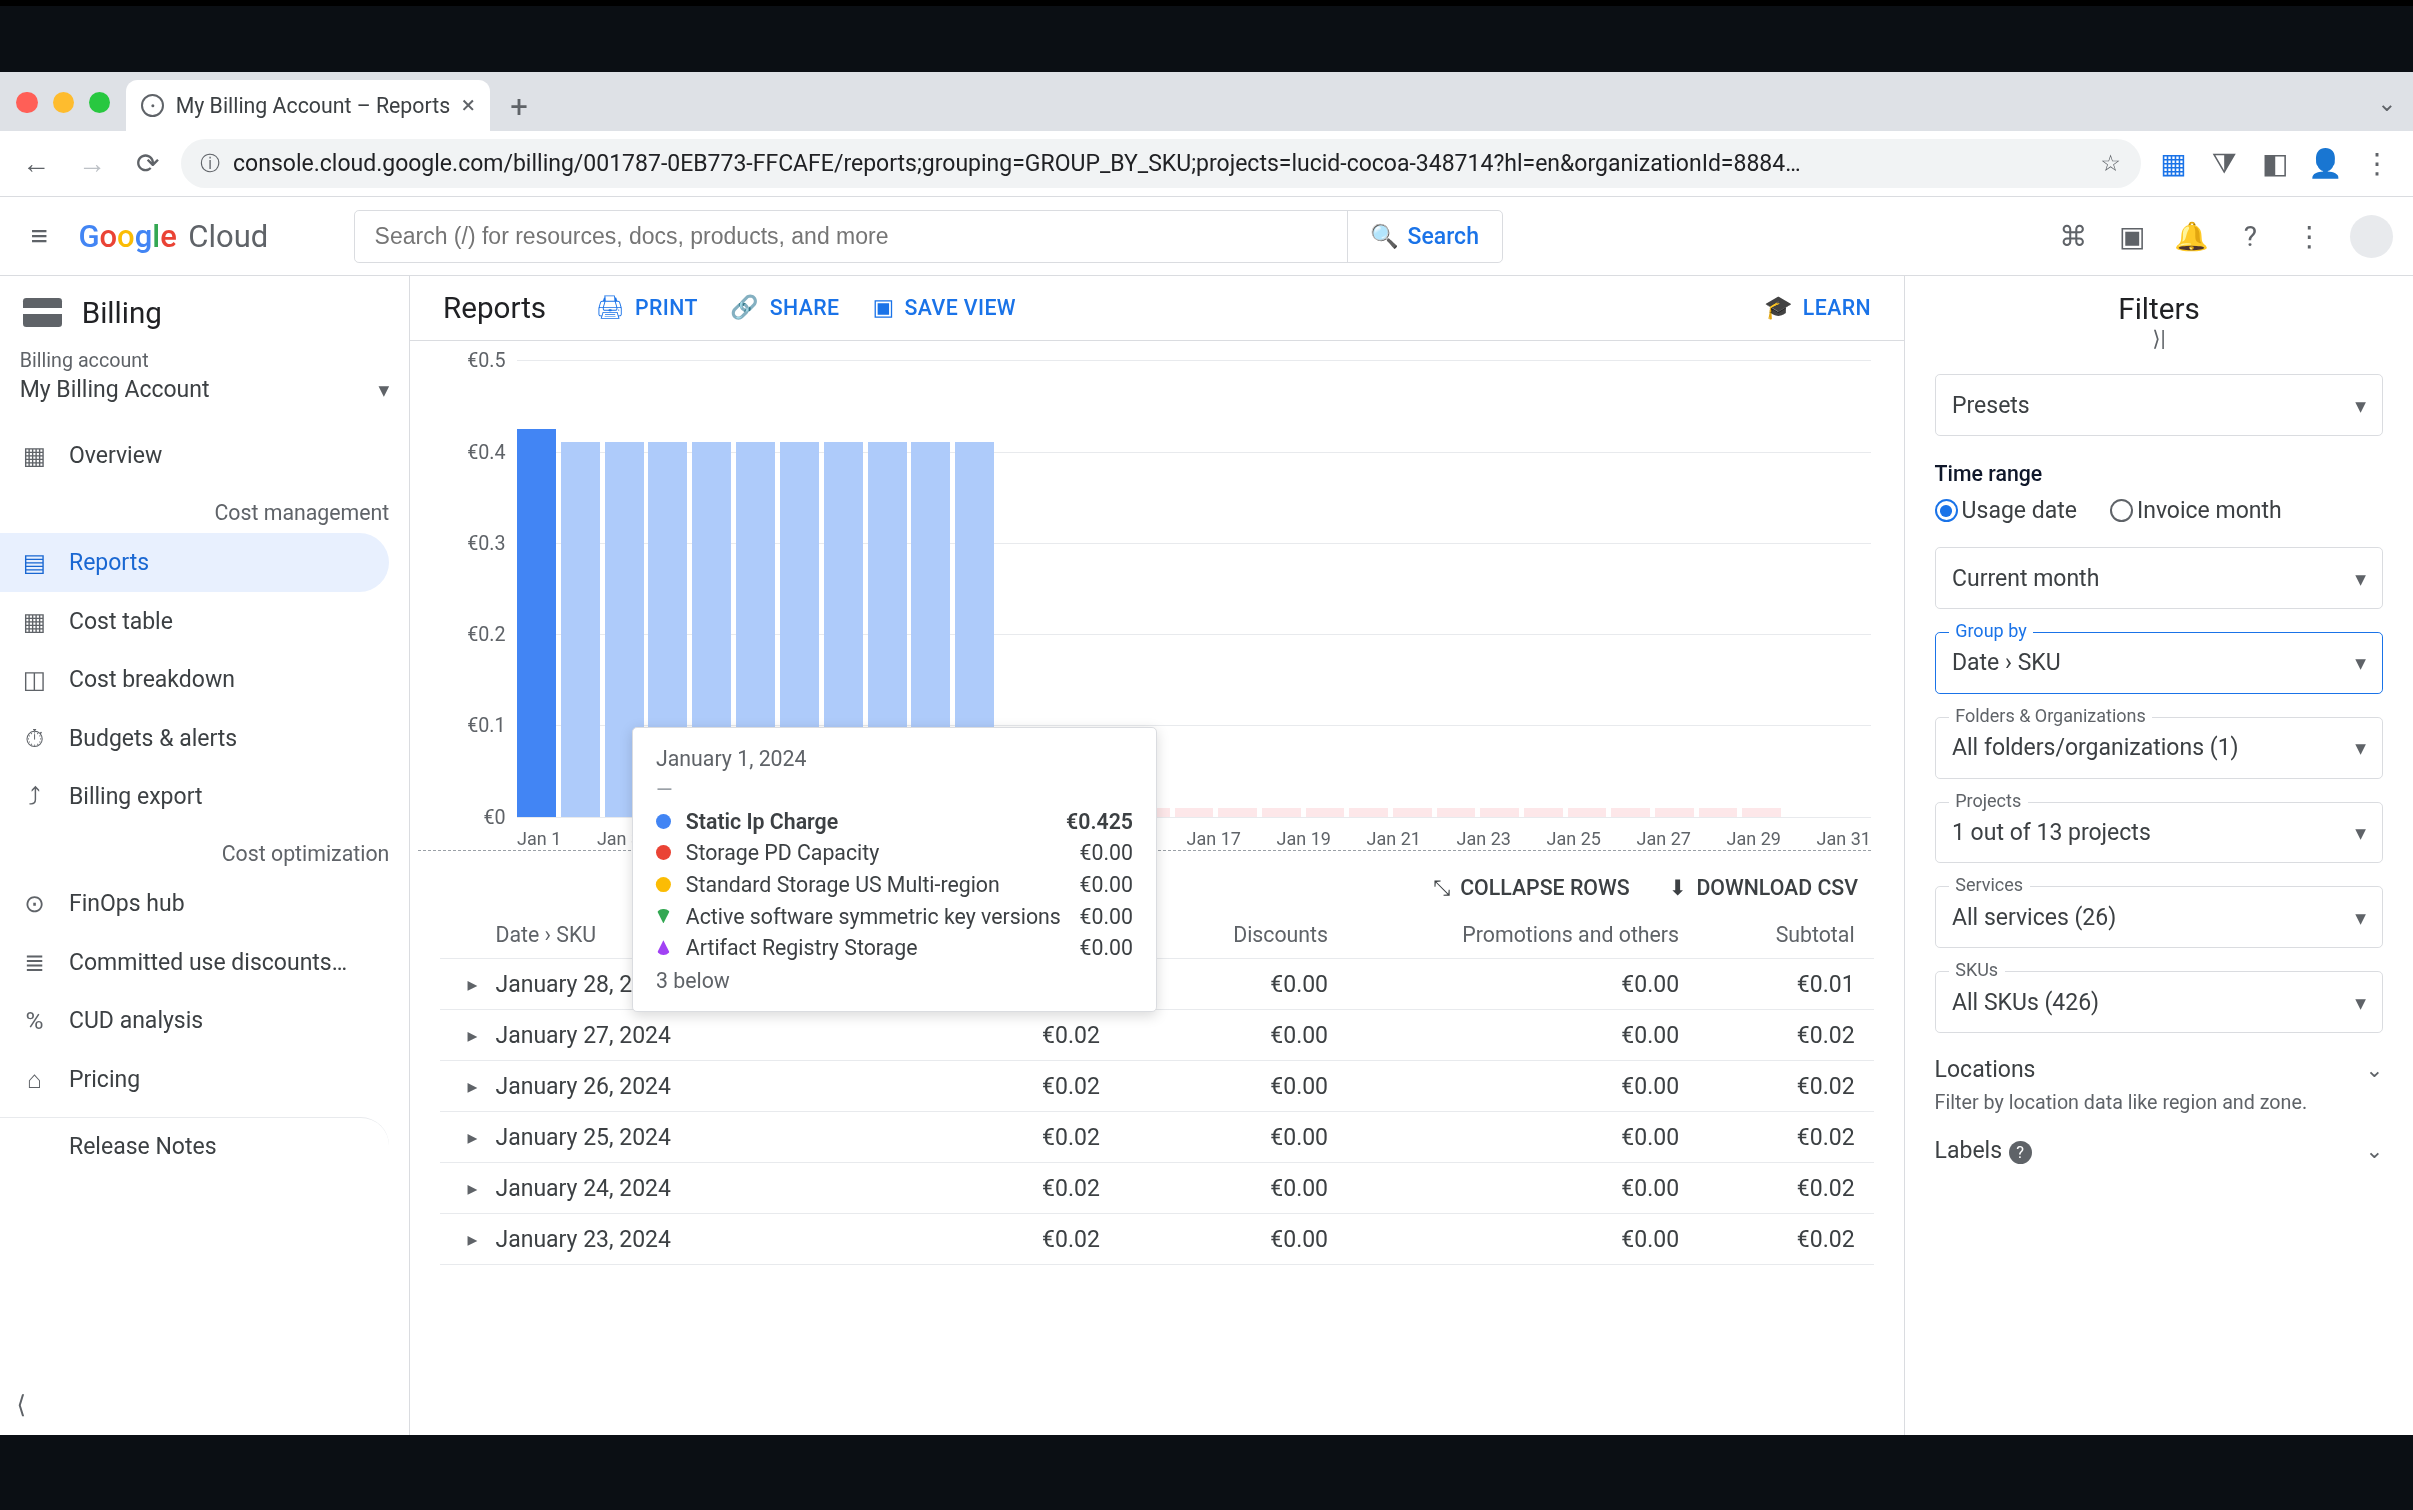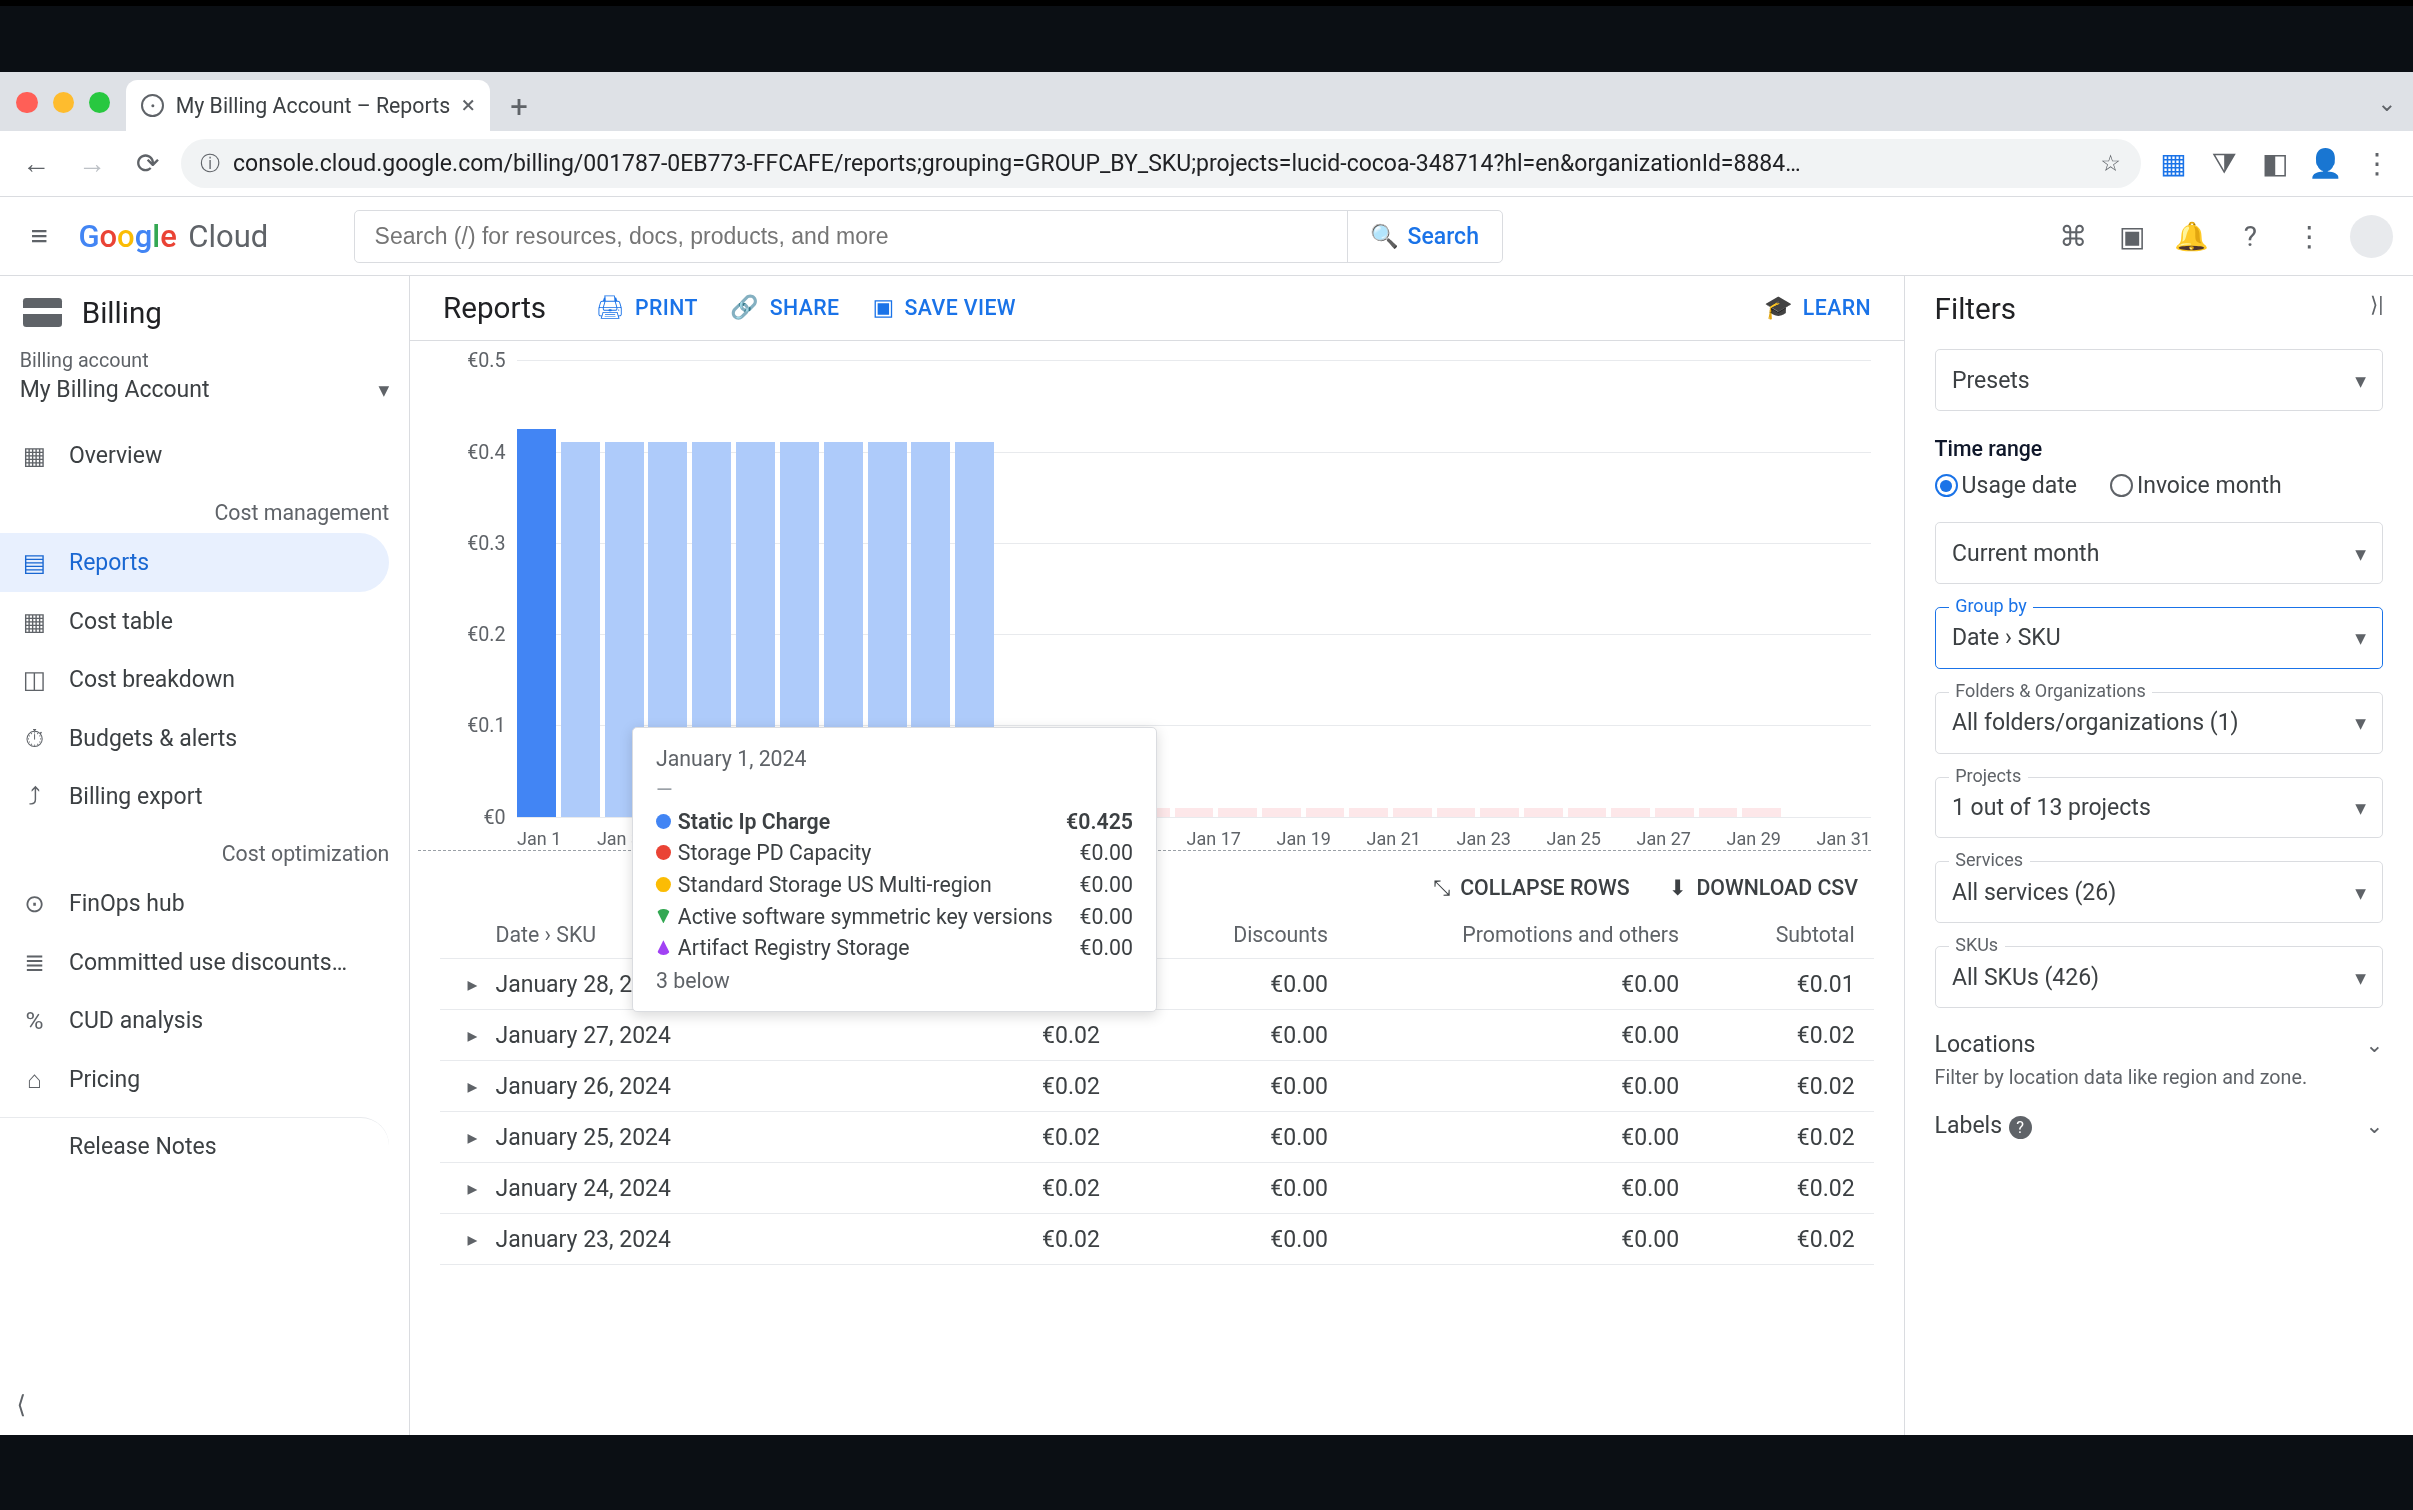--- a/index.html
+++ b/index.html
@@ -134,38 +134,38 @@
   .x-axis{position:absolute;left:107px;right:33px;bottom:16.4px;display:flex;justify-content:space-between;font-size:18px;color:#5f6368;}
   .zero-dash{position:absolute;left:8.2px;right:33px;bottom:14.8px;border-top:1.6px dashed #9aa0a6;}
 
   .chart-tooltip{
     position:absolute; left:222px; top:386px;
     background:#fff;border:0.8px solid #dadce0;border-radius:4.9px;
     box-shadow:0 3.3px 13px rgba(0,0,0,.15);
     padding:18px 23px;min-width:525px;font-size:21.3px;z-index:5;
   }
   .chart-tooltip .tt-date{color:#5f6368;margin-bottom:6.6px;}
-  .chart-tooltip .tt-row{display:flex;align-items:center;gap:7px;padding:3.3px 0;}
+  .chart-tooltip .tt-row{display:flex;align-items:center;gap:15px;padding:3.3px 0;}
   .chart-tooltip .tt-row .sw{width:14.8px;height:14.8px;border-radius:50%;}
   .chart-tooltip .tt-row .lab{flex:1;color:#3c4043;}
   .chart-tooltip .tt-row .val{color:#3c4043;font-variant-numeric:tabular-nums;}
   .chart-tooltip .more{color:#5f6368;margin-top:4.9px;}
   .chart-tooltip .tt-row.bold .lab,.chart-tooltip .tt-row.bold .val{font-weight:600;}
 
   .table-controls{display:flex;justify-content:flex-end;gap:39px;padding:9.9px 46px;align-items:center;}
   .tc-btn{display:flex;align-items:center;gap:9.9px;color:#3c4043;font-size:21.3px;font-weight:500;}
 
   .data-table{padding:0 29.6px;font-size:23px;}
   .thead,.trow{display:grid;grid-template-columns: 46px 2.5fr 1fr 1.3fr 2fr 1fr;align-items:center;padding:11.5px 9.9px;border-bottom:0.8px solid #e8eaed;}
   .thead{color:#5f6368;font-size:21.3px;}
   .trow .exp{color:#5f6368;font-size:19.7px;text-align:center;}
   .ra{text-align:right;padding-right:9.9px;}
 
   .filters{width:509px;border-left:0.8px solid #dadce0;padding:16.4px 29.6px;overflow:hidden;}
-  .filters-head{display:flex;align-items:flex-start;justify-content:space-between;}
+  .filters-head{display:flex;align-items:center;justify-content:space-between;flex-direction:column;}
   .filters-head h2{font-size:29.6px;font-weight:400;color:#202124;}
   .f-select{position:relative;border:0.8px solid #dadce0;border-radius:4.9px;padding:16.4px 16.4px;margin-top:23px;display:flex;justify-content:space-between;align-items:center;font-size:23px;color:#3c4043;}
   .f-select .float-label{position:absolute;top:-13px;left:13px;background:#fff;padding:0 6.6px;font-size:18px;color:#5f6368;}
   .f-select.focused{border:1.6px solid #1a73e8;}
   .f-select.focused .float-label{color:#1a73e8;}
   .section-label{font-size:21.3px;color:#0f172a;margin-top:24.6px;font-weight:500;}
   .radios{display:flex;gap:33px;margin-top:11.5px;align-items:center;}
   .radio{display:flex;align-items:center;gap:4px;font-size:23px;}
   .radio .r{width:23px;height:23px;border-radius:50%;border:2.5px solid #5f6368;display:flex;align-items:center;justify-content:center;}
   .radio.sel .r{border-color:#1a73e8;}

